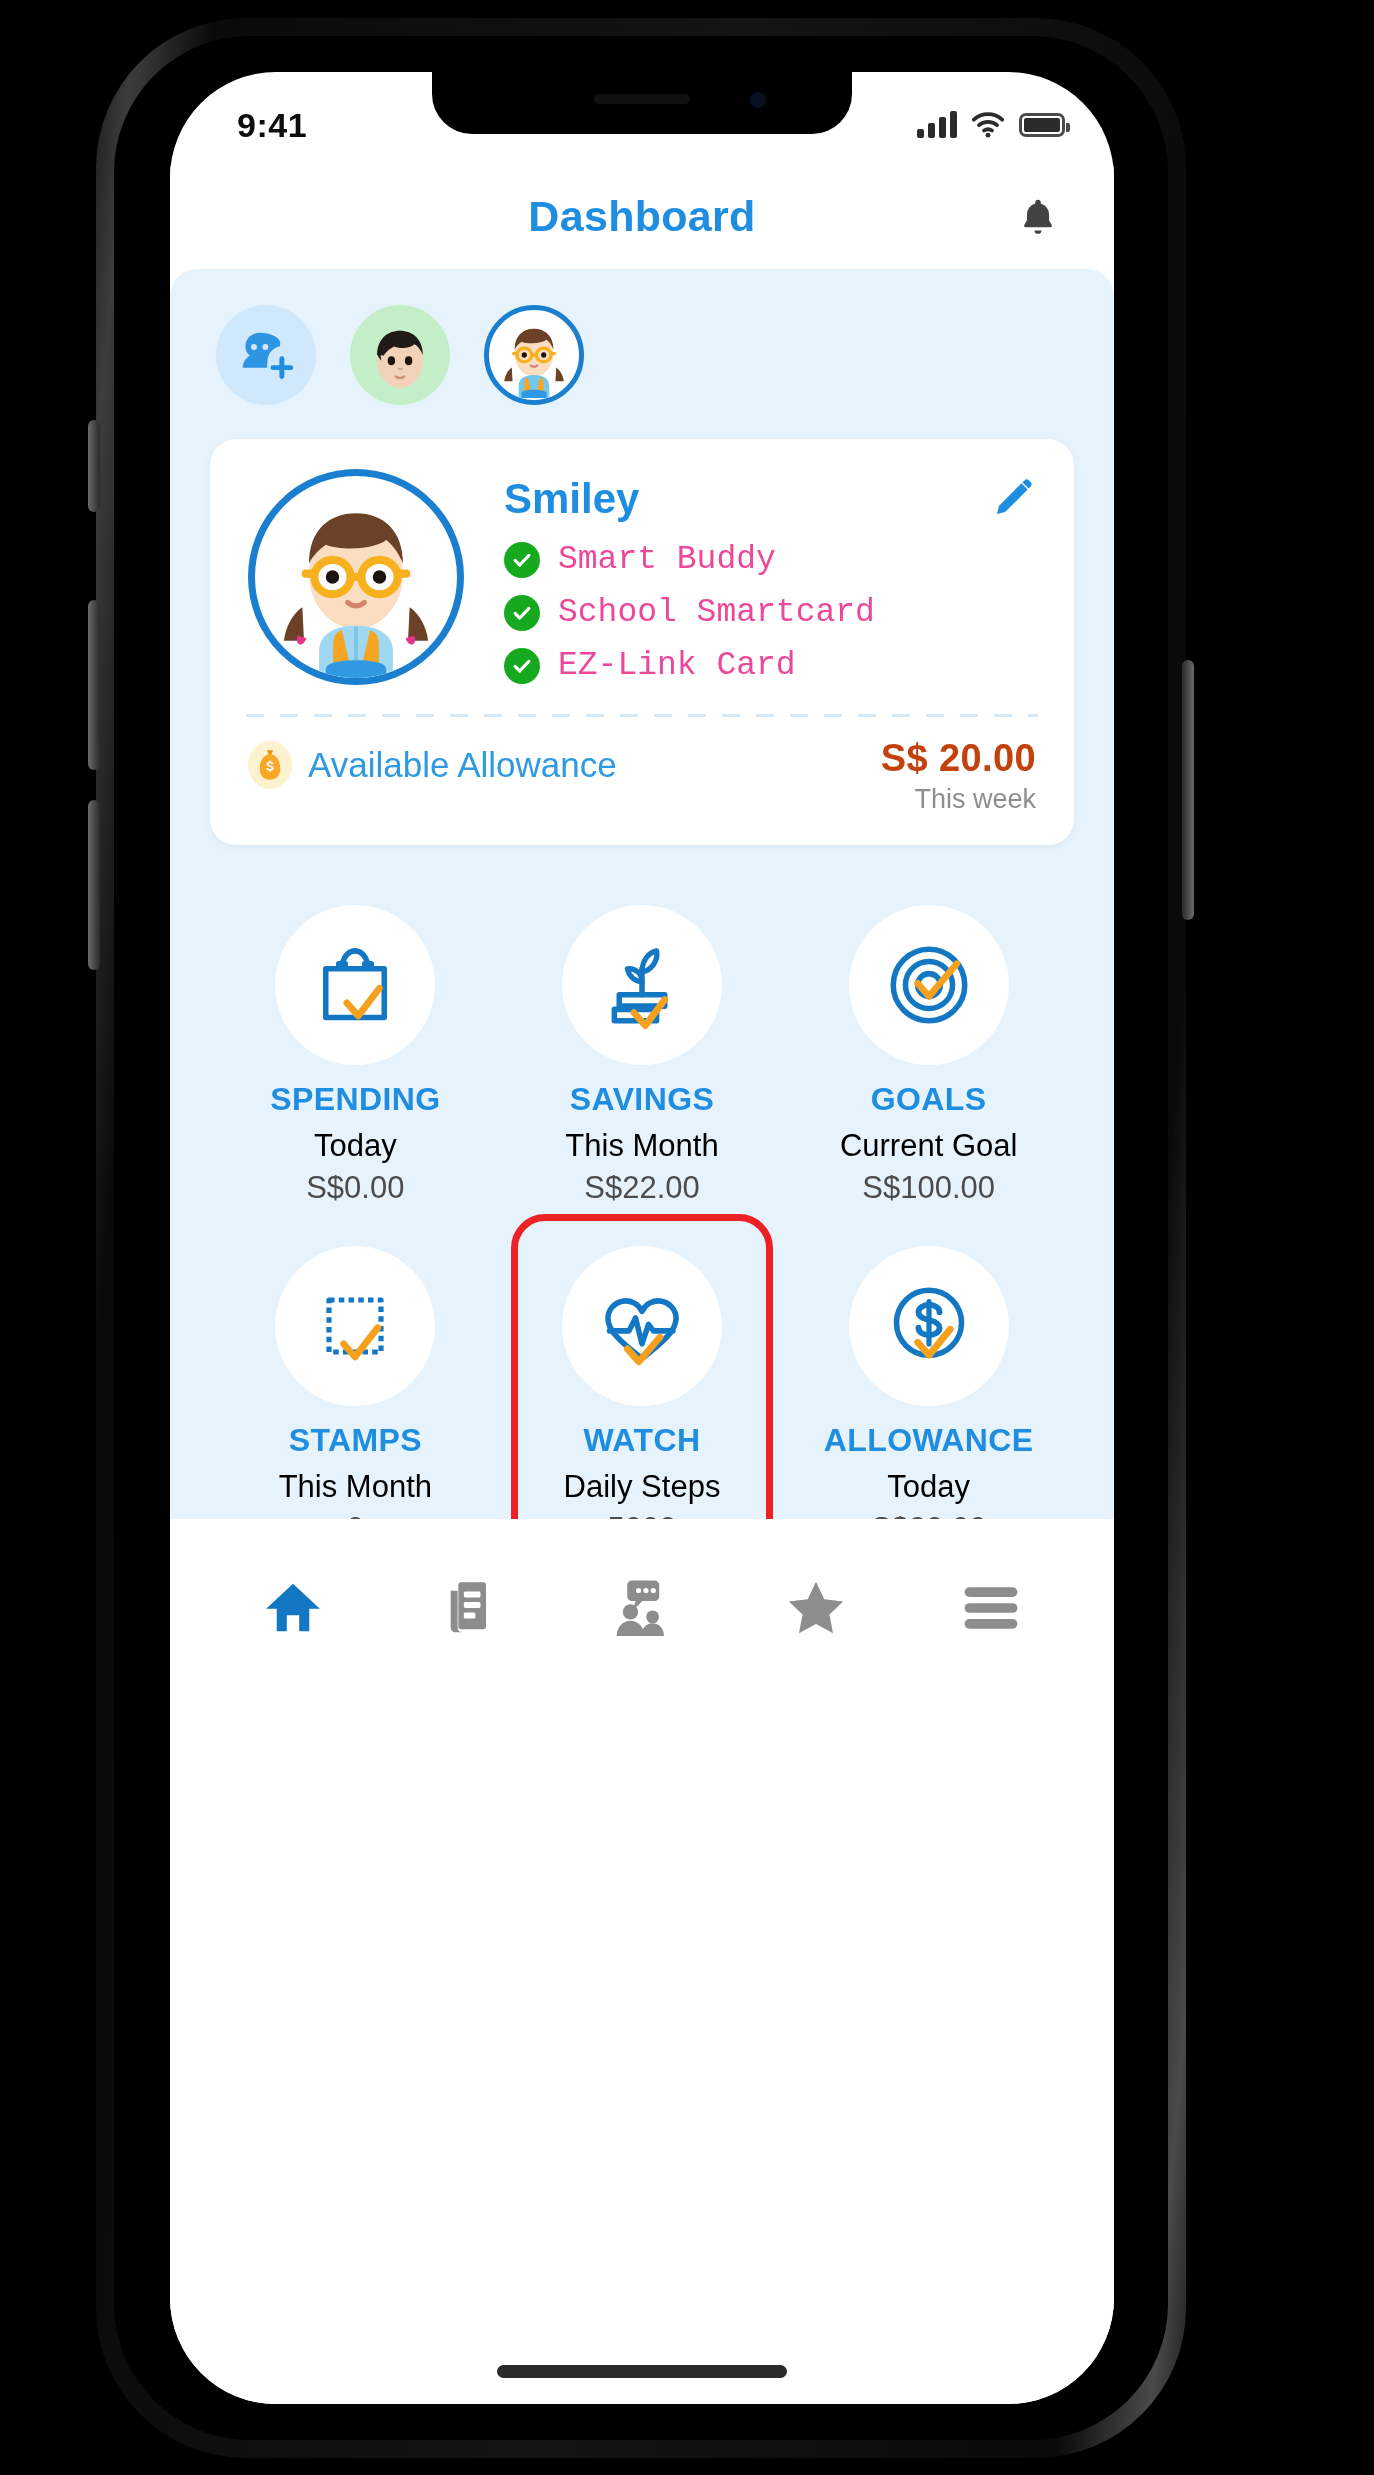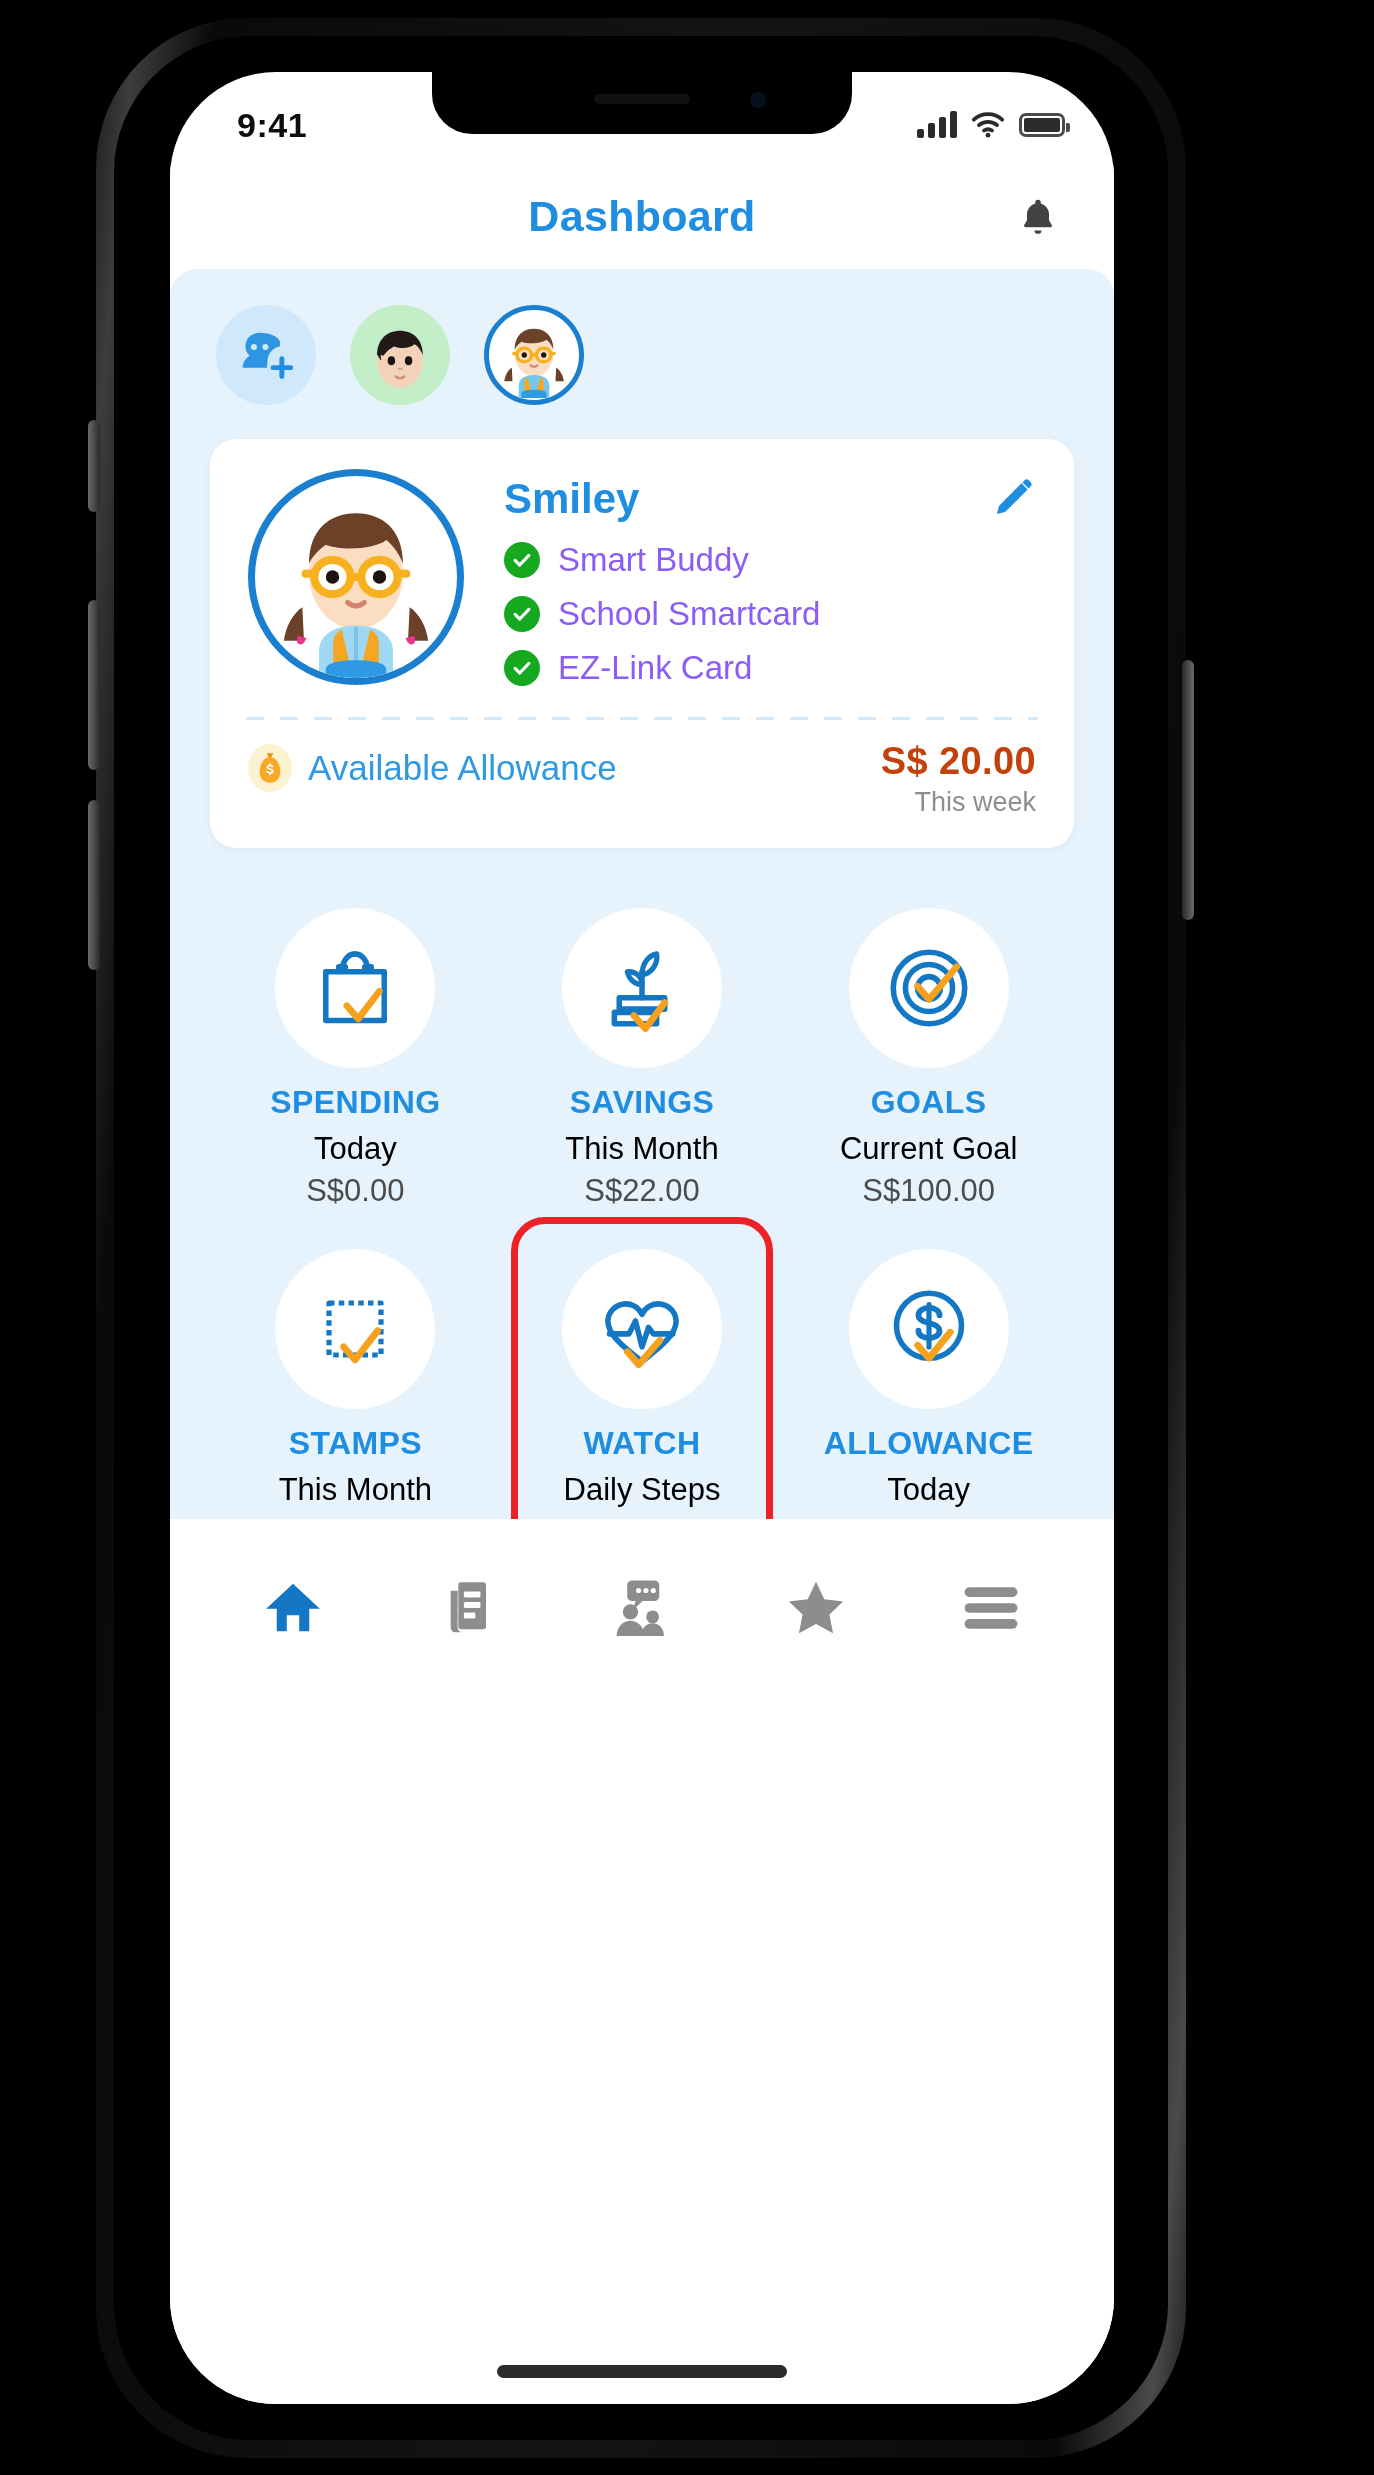--- a/index.html
+++ b/index.html
@@ -135,21 +135,21 @@
     width: 216px; height: 216px; border-radius: 50%; border: 7px solid #1b7fd0;
     background: #fff; flex: 0 0 auto; overflow: hidden; margin-top: 4px; margin-left: 4px;
     display: flex; align-items: center; justify-content: center;
   }
   .pf-info { flex: 1 1 auto; padding-left: 34px; padding-top: 10px; position: relative; }
   .pf-name { font-size: 42px; font-weight: bold; color: #1f8de0; margin-bottom: 18px; }
   .pf-edit { position: absolute; right: 2px; top: 8px; width: 46px; height: 46px; }
   .pf-item { display: flex; align-items: center; gap: 18px; margin-bottom: 16px; }
   .tick { width: 36px; height: 36px; border-radius: 50%; background: #16a81f;
           display: flex; align-items: center; justify-content: center; flex: 0 0 auto; }
-  .pf-item span { font-size: 33px; color: #8b5cf6; }
+  .pf-item span { font-size: 33px; color: #ec4899; font-family: Liberation Mono, monospace; }
   .divider {
     height: 3px; margin: 14px 2px 20px 2px;
     background-image: linear-gradient(90deg, #d4eafb 0 18px, transparent 18px 34px);
     background-size: 34px 3px; background-repeat: repeat-x;
   }
   .allow-row { display: flex; align-items: flex-start; justify-content: space-between; padding: 0 4px; }
   .allow-left { display: flex; align-items: center; gap: 16px; padding-top: 4px; }
   .bag {
     width: 44px; height: 48px; border-radius: 50%; background: #fdf2d0;
     display: flex; align-items: center; justify-content: center; font-size: 32px;

